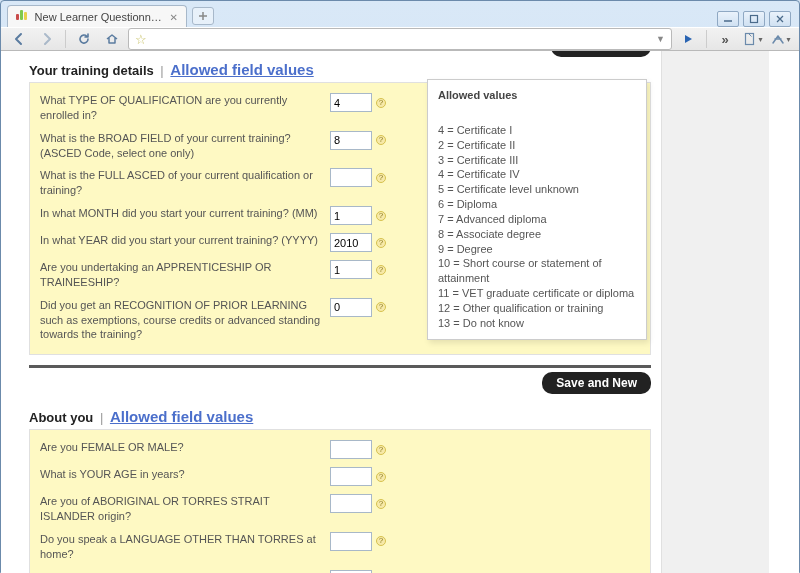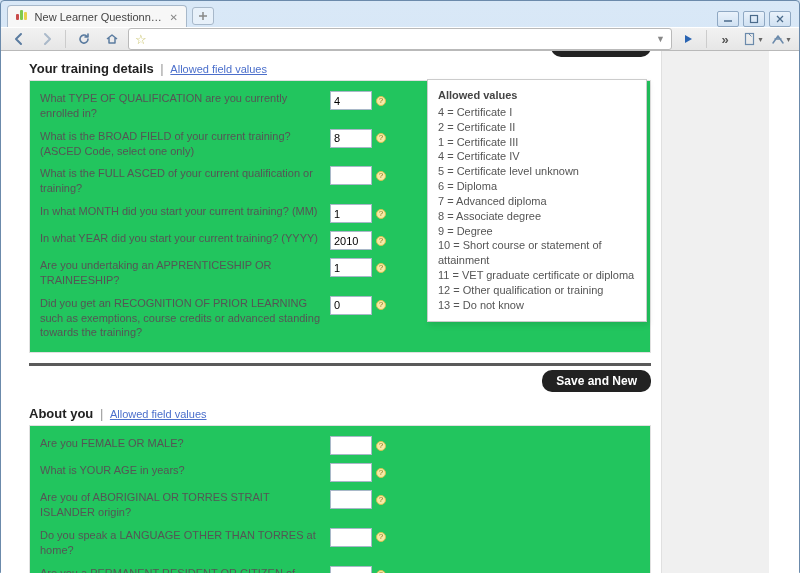--- a/index.html
+++ b/index.html
@@ -59,44 +59,44 @@
 .page-scroll { flex:1; overflow-y:scroll; background:#fff; }
 .page-scroll::-webkit-scrollbar { width:16px; }
 .page-scroll::-webkit-scrollbar-track { background:#efefef; }
 .page-scroll::-webkit-scrollbar-thumb { background:#b3cce8; border:1px solid #8fa8c3; border-radius:2px; }
 
 .page-body { width: 660px; background:#fff; position:relative; padding-bottom: 10px;}
 .right-col { position:absolute; left:660px; top:0; bottom:0; width: 108px; background:#f0f0f0; border-left:1px solid #e0e0e0;}
 
 .section { margin: 0 10px 10px 28px; }
 .section-head { font-size:13px; font-weight:bold; color:#222; padding: 4px 0; }
-.section-head a { font-weight:normal; font-size:11px; color:#4b6fcb; text-decoration:underline;text-align:right; }
+.section-head a { font-weight:bold; font-size:15px; color:#4b6fcb; text-decoration:underline;text-align:right; }
 .sep-bar { color:#999; font-weight:normal; padding:0 3px; }
 
-.form-block { background:#22c55e; border:1px solid #e0e0e0; padding: 6px 10px 8px 10px; }
+.form-block { background:#fef9c3; border:1px solid #e0e0e0; padding: 6px 10px 8px 10px; }
 .qrow { display:flex; align-items:flex-start; padding:4px 0; }
 .qlabel { width: 290px; color:#555; line-height:1.35; padding-right:8px; }
 .qinput-wrap { display:flex; align-items:center; gap:4px; }
 input.qinput { width: 42px; height:19px; border:1px solid #a8b8c8; background:#fff; padding:1px 3px; font-size:11px; }
 .help { width:10px; height:10px; border-radius:50%; background:#f7e9a8; border:1px solid #d6c24f; font-size:8px; color:#8a7a1f; display:inline-flex; align-items:center; justify-content:center; line-height:1;}
 
 .section-divider { height:3px; border:none; border-top:3px solid #5a5a5a; margin: 8px 10px 0 28px; }
 
 .btn-row { display:flex; justify-content:flex-end; margin: 4px 10px 10px 28px; }
 .save-btn {
   background:#222; color:#fff; border:none; border-radius:10px;
   padding:4px 14px; font-size:12px; font-weight:bold; cursor:pointer;
 }
 
 .tooltip-pop {
   position:absolute; left:398px; top:22px; width:220px;
   background:#fff; border:1px solid #ccc; padding:8px 10px; font-size:11px; color:#555;
   box-shadow: 2px 3px 6px rgba(0,0,0,0.1); z-index:5;
 }
-.tooltip-pop .tt-title { font-weight:bold; margin-bottom:2px; color:#444; }
+.tooltip-pop .tt-title { font-weight:bold; margin-bottom:20px; color:#444; }
 .tooltip-pop div { line-height:1.35; }
 
 svg { display:block; }
 </style>
 </head>
 <body>
 
 <div class="browser-chrome">
 
   <div class="titlebar">
@@ -248,21 +248,21 @@
                   <span class="help">?</span>
                 </div>
               </div>
             </div>
 
           <div class="tooltip-pop">
             <div class="tt-title">Allowed values</div>
             <div id="ttlines">
                 <div>4 = Certificate I</div>
                 <div>2 = Certificate II</div>
-                <div>1 = Certificate III</div>
+                <div>3 = Certificate III</div>
                 <div>4 = Certificate IV</div>
                 <div>5 = Certificate level unknown</div>
                 <div>6 = Diploma</div>
                 <div>7 = Advanced diploma</div>
                 <div>8 = Associate degree</div>
                 <div>9 = Degree</div>
                 <div>10 = Short course or statement of attainment</div>
                 <div>11 = VET graduate certificate or diploma</div>
                 <div>12 = Other qualification or training</div>
                 <div>13 = Do not know</div>

